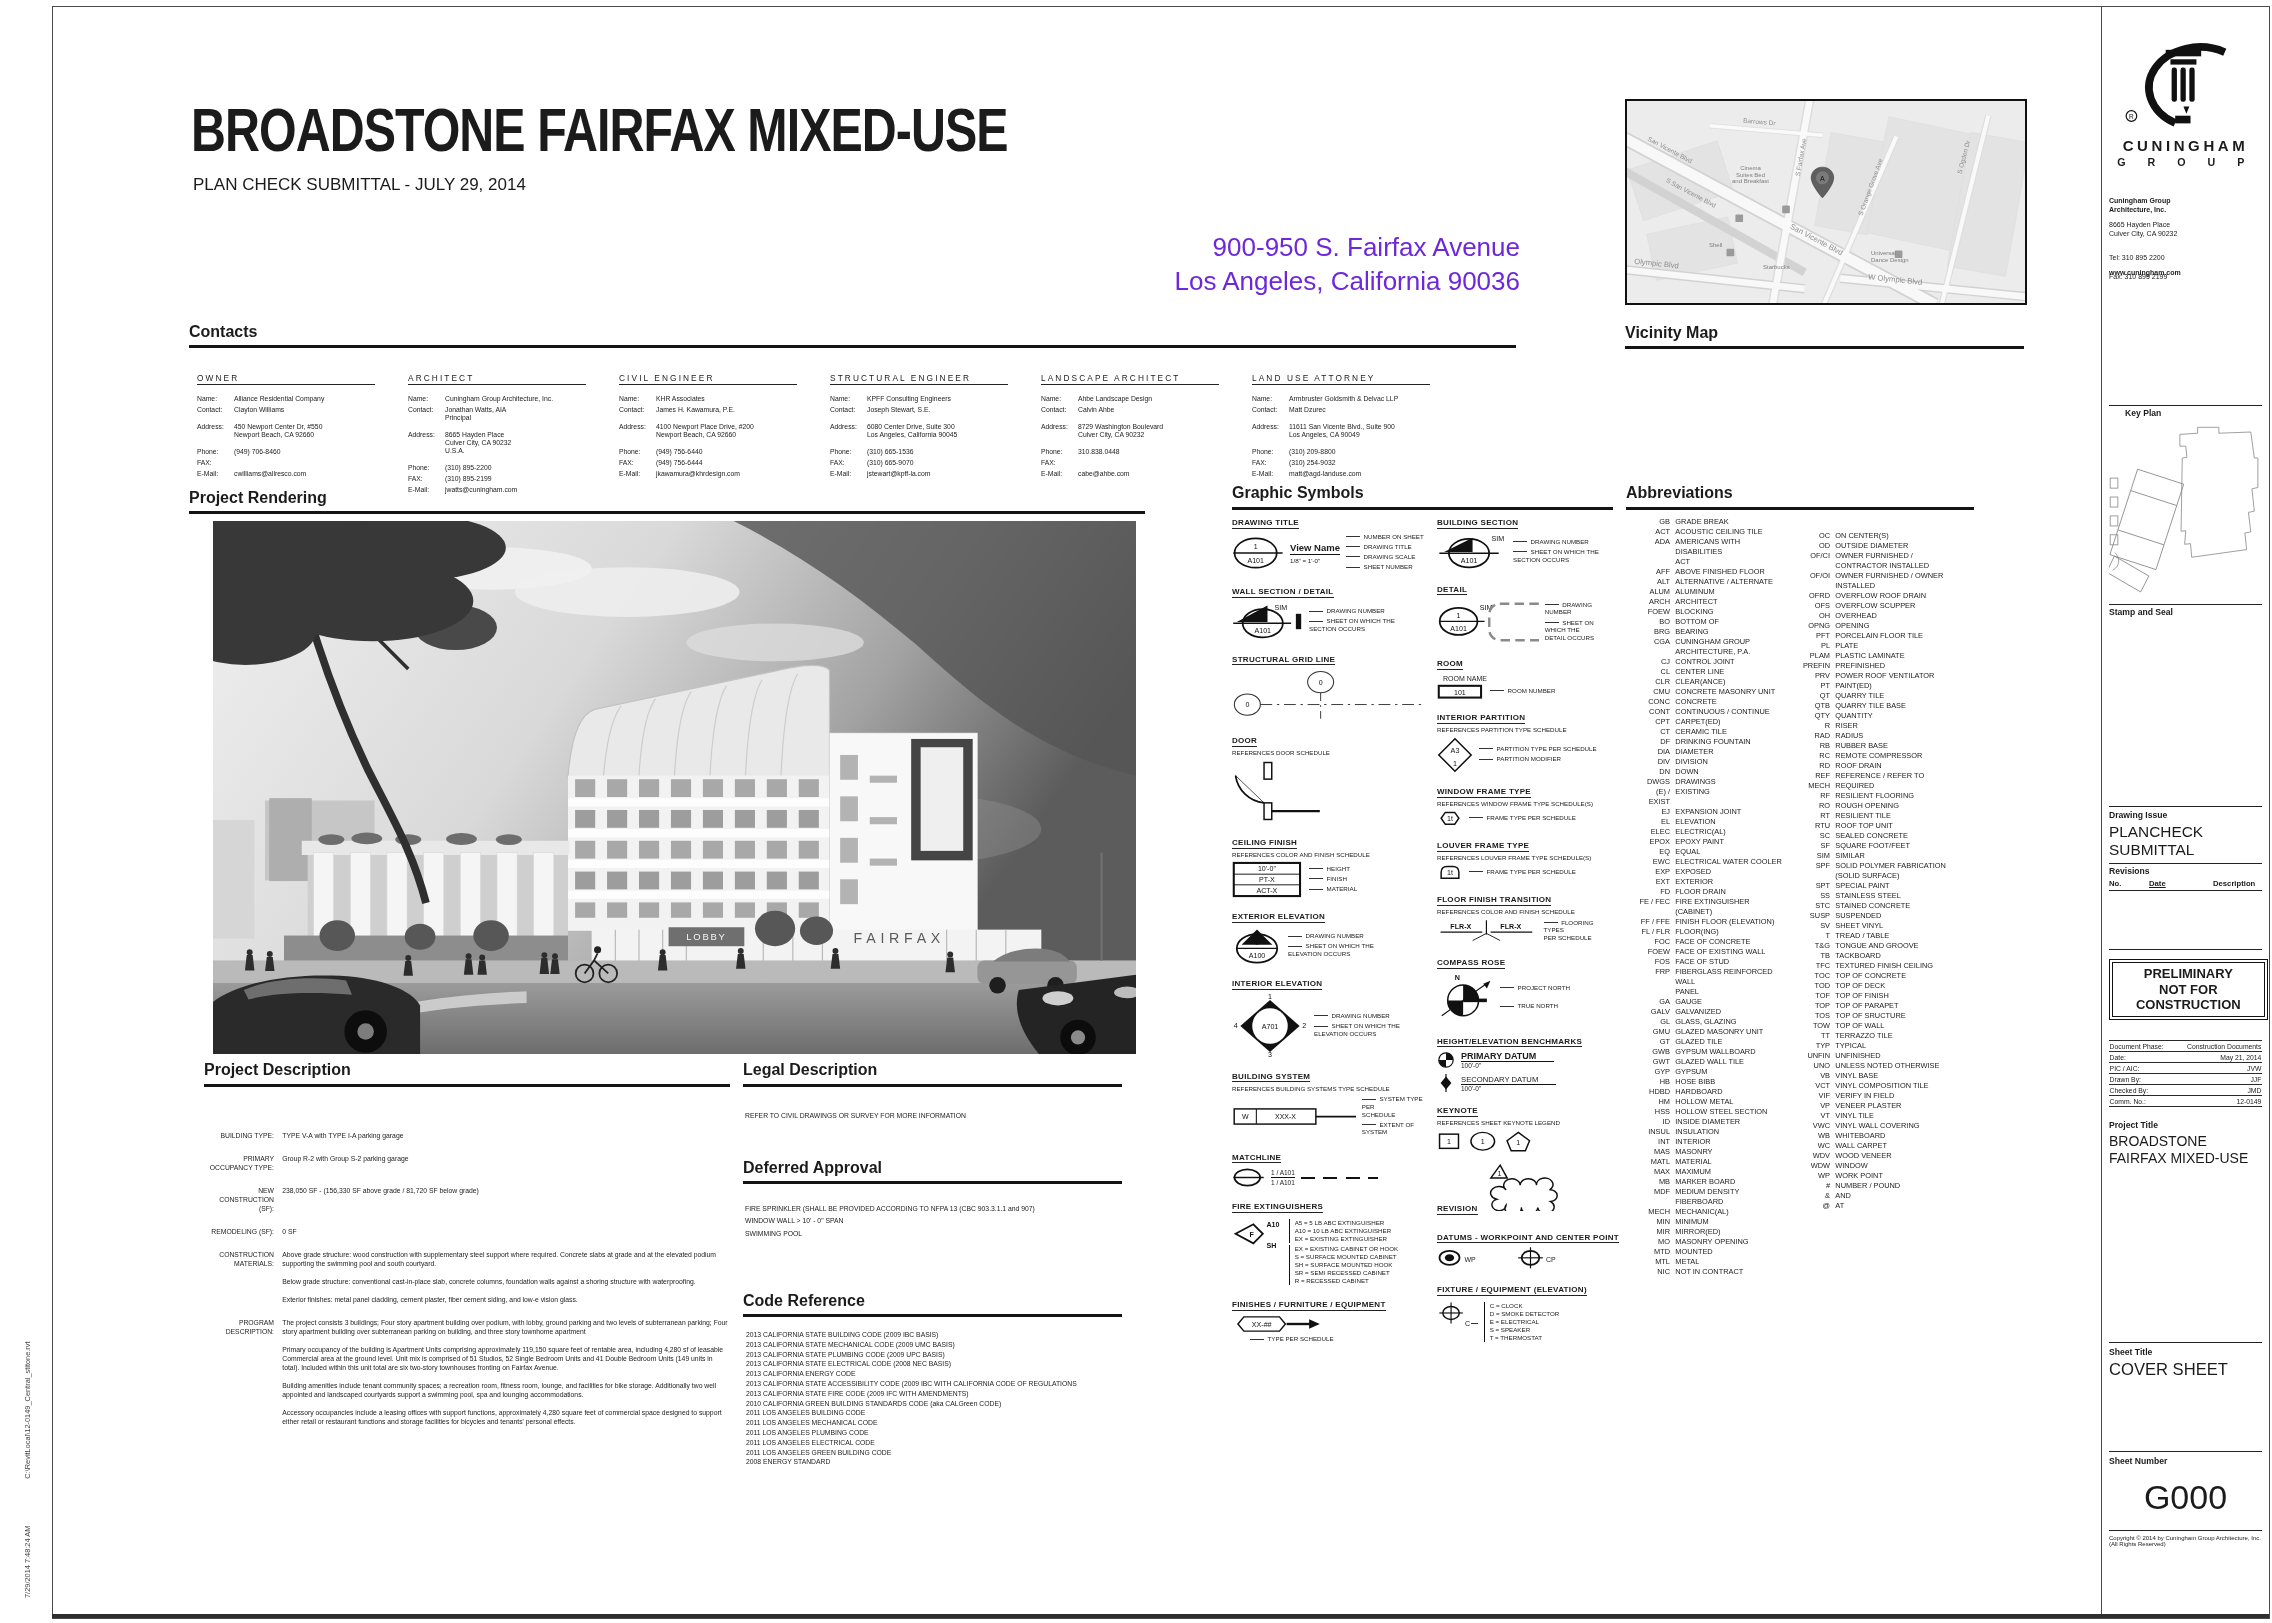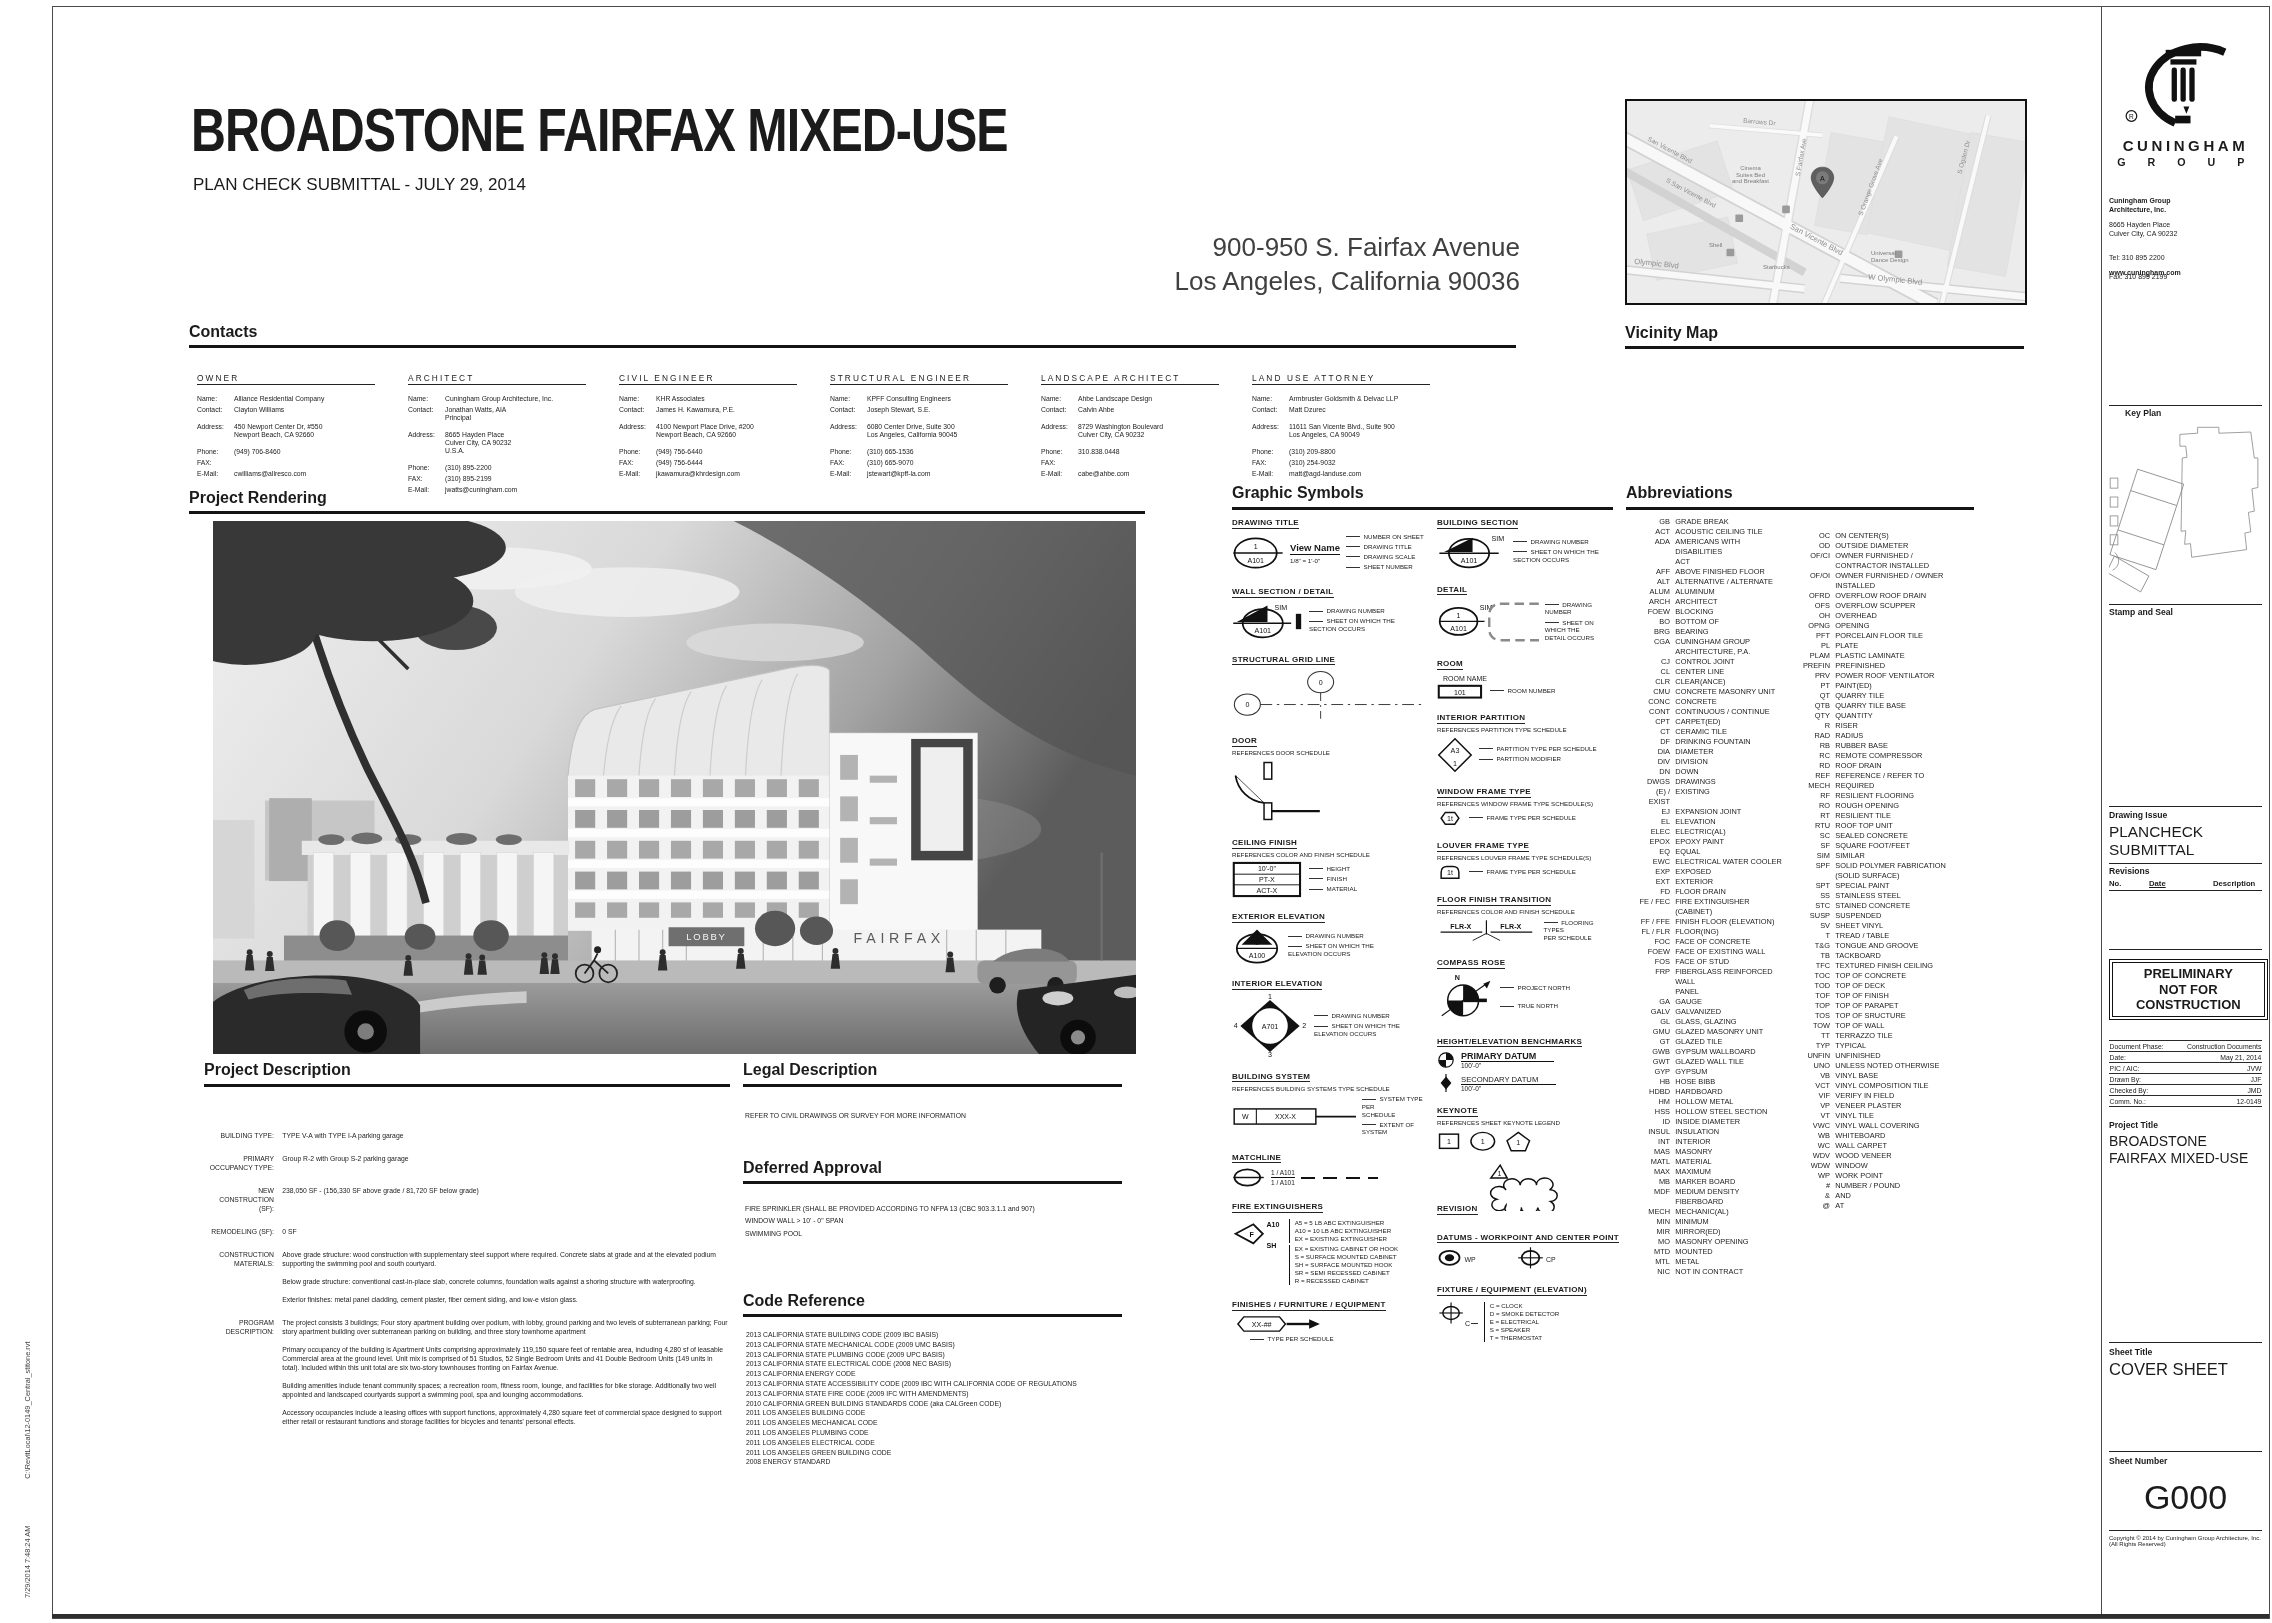--- a/index.html
+++ b/index.html
@@ -6,21 +6,21 @@
   body{width:2273px;height:1623px;background:#fff;font-family:"Liberation Sans",sans-serif;color:#1b1b1b;}
   .sheet{position:relative;width:2273px;height:1623px;overflow:hidden;background:#fff;}
   .abs{position:absolute;}
   
   .frame{left:52px;top:6px;width:2216px;height:1611px;border:0.9px solid #4a4a4a;}
   .sb-div{left:2101px;top:6px;width:1.2px;height:1611px;background:#4a4a4a;}
   .bottom-band{left:52px;top:1614px;width:2217px;height:3.6px;background:#2e2e2e;}
   
   .h-title{font-size:62px;font-weight:bold;letter-spacing:-1.2px;transform:scaleX(.78);transform-origin:left top;white-space:nowrap;}
   .h-sub{font-size:17px;}
-  .addr{font-size:26px;color:#404040;text-align:right;line-height:1.32;}
+  .addr{font-size:26px;color:#6d28d9;text-align:right;line-height:1.32;}
   .h-sec{font-size:16px;font-weight:bold;white-space:nowrap;}
   .rule{background:#141414;height:3px;}
   
   .contacts-row{display:flex;}
   .contact-col{flex:0 0 211px;width:211px;font-size:6.8px;line-height:8px;}
   .contact-role{font-size:8.3px;letter-spacing:2.1px;border-bottom:0.9px solid #222;padding-bottom:2.4px;margin-bottom:9.5px;width:178px;white-space:nowrap;}
   .crow{display:flex;margin-bottom:3px;}
   .crow .cl{flex:0 0 37px;width:37px;}
   .crow .cv{width:139px;white-space:pre-line;}
   .crow.gap{margin-top:9px;}

